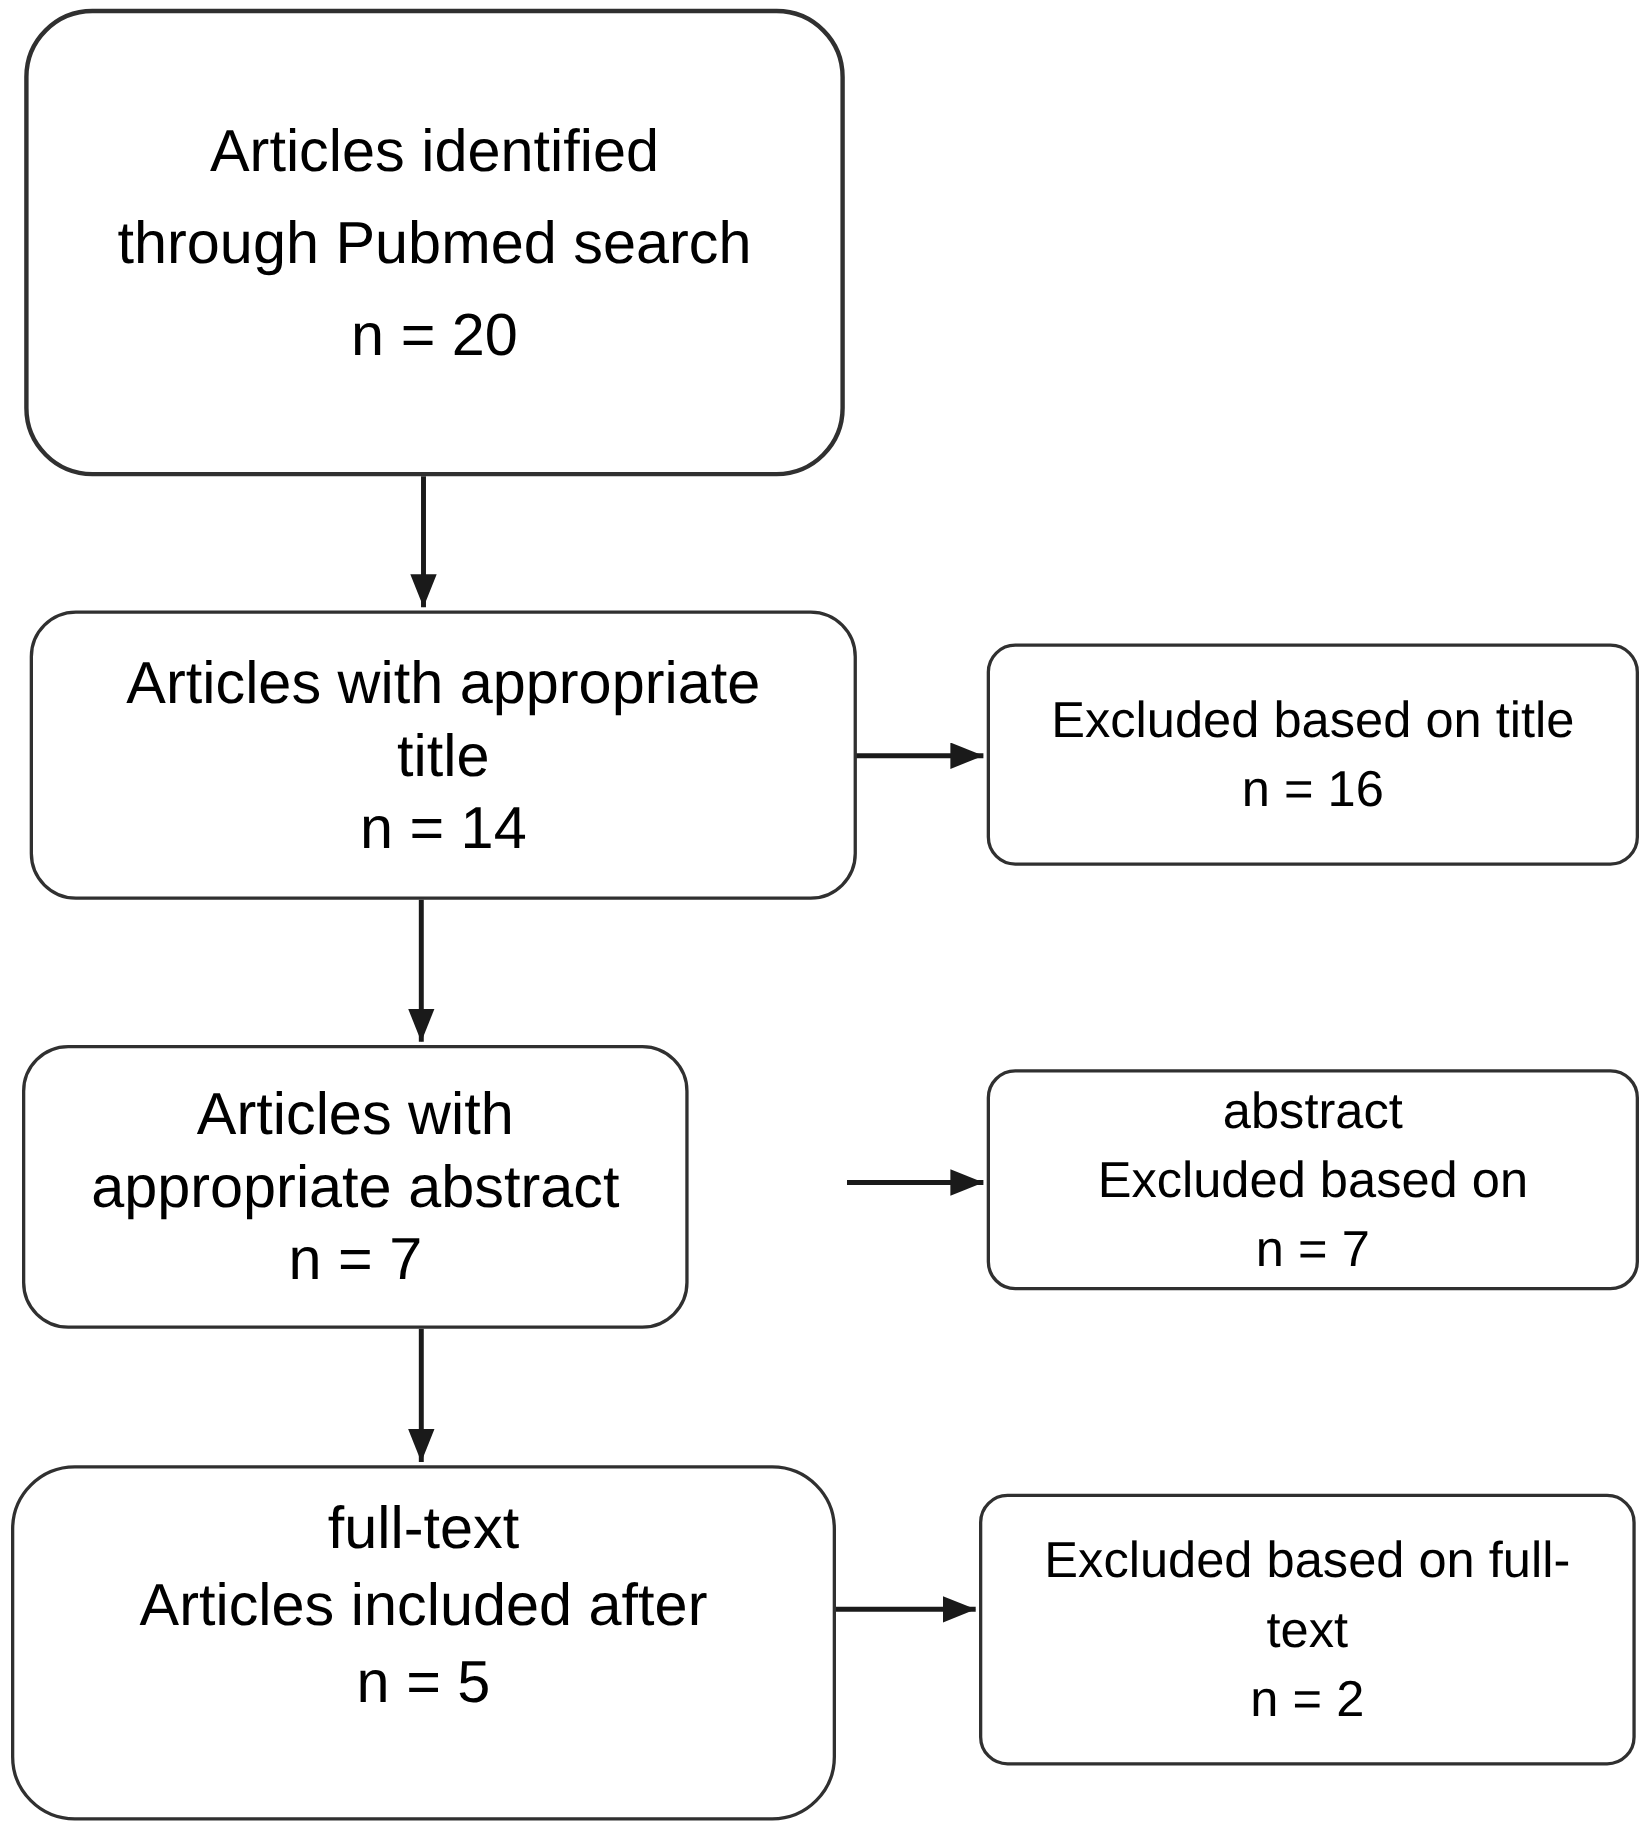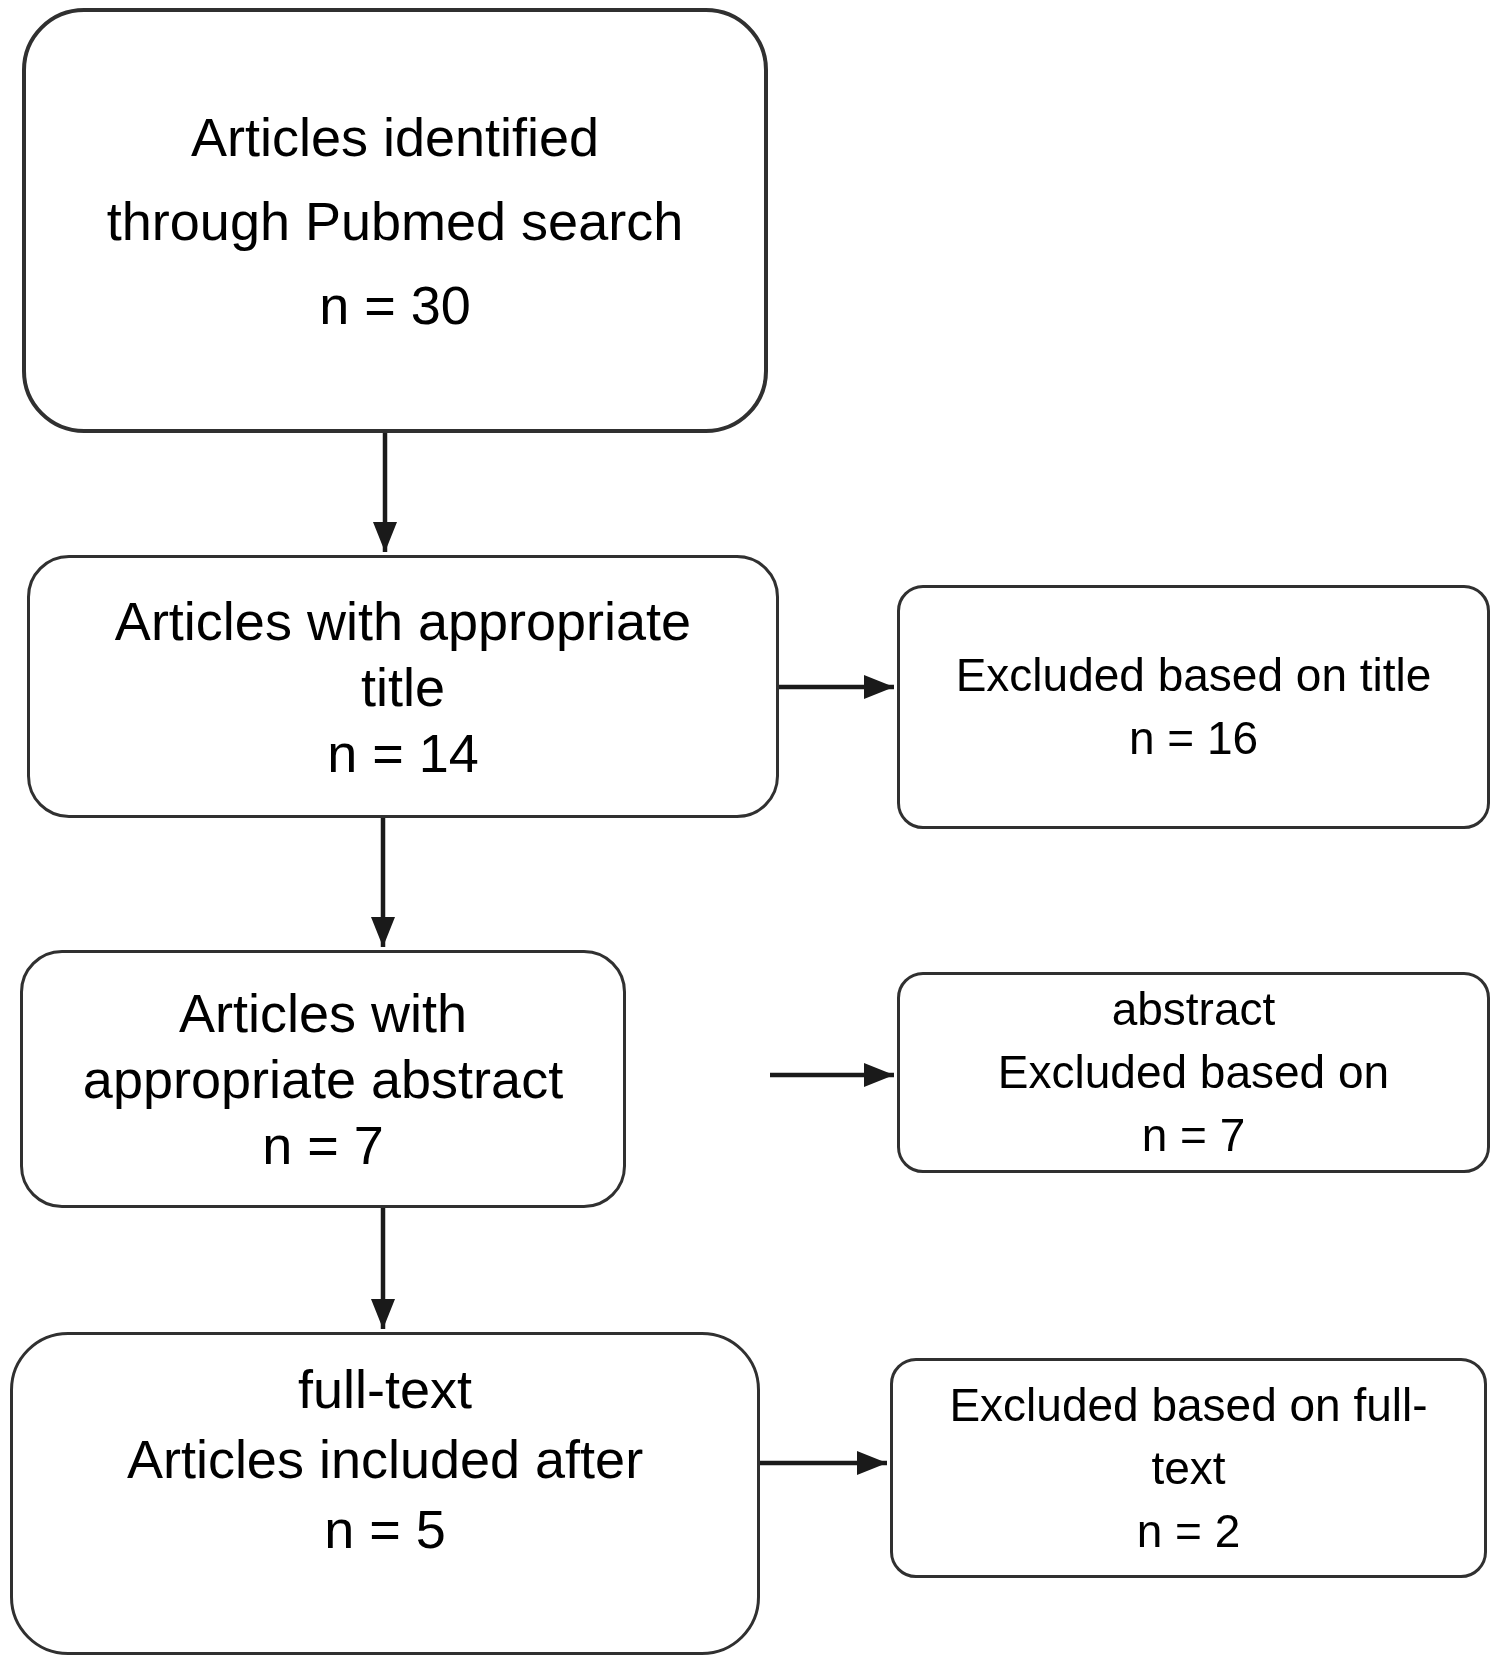--- a/index.html
+++ b/index.html
@@ -48,21 +48,21 @@
     border-width: 4px;
   }
   #box-identified .line { line-height: 84px; }
 
   #box-title-screen {
     left: 27px; top: 555px; width: 752px; height: 263px;
     border-radius: 42px;
   }
 
   #box-excluded-title {
-    left: 897px; top: 585px; width: 593px; height: 244px;
+    left: 897px; top: 585px; width: 593px; height: 202px;
     border-radius: 26px;
   }
 
   #box-abstract-screen {
     left: 20px; top: 950px; width: 606px; height: 258px;
     border-radius: 42px;
   }
 
   #box-excluded-abstract {
     left: 897px; top: 972px; width: 593px; height: 201px;
@@ -70,21 +70,21 @@
   }
 
   #box-fulltext-included {
     left: 10px; top: 1332px; width: 750px; height: 323px;
     border-radius: 58px;
     padding-bottom: 70px;
   }
   #box-fulltext-included .line { line-height: 70px; }
 
   #box-excluded-fulltext {
-    left: 890px; top: 1358px; width: 597px; height: 220px;
+    left: 890px; top: 1358px; width: 597px; height: 247px;
     border-radius: 26px;
   }
 
   #arrow-layer {
     position: absolute;
     left: 0; top: 0;
     width: 1500px;
     height: 1664px;
     pointer-events: none;
   }
@@ -104,21 +104,21 @@
     <line x1="383" y1="818" x2="383" y2="947" stroke="#1a1a1a" stroke-width="4.5" marker-end="url(#head)"></line>
     <line x1="383" y1="1208" x2="383" y2="1329" stroke="#1a1a1a" stroke-width="4.5" marker-end="url(#head)"></line>
     <line x1="772" y1="687" x2="894" y2="687" stroke="#1a1a1a" stroke-width="4.5" marker-end="url(#head)"></line>
     <line x1="770" y1="1075" x2="894" y2="1075" stroke="#1a1a1a" stroke-width="4.5" marker-end="url(#head)"></line>
     <line x1="760" y1="1463" x2="887" y2="1463" stroke="#1a1a1a" stroke-width="4.5" marker-end="url(#head)"></line>
   </svg>
 
   <div class="node process" id="box-identified">
     <div class="line">Articles identified</div>
     <div class="line">through Pubmed search</div>
-    <div class="line">n = 30</div>
+    <div class="line">n = 20</div>
   </div>
 
   <div class="node process" id="box-title-screen">
     <div class="line">Articles with appropriate</div>
     <div class="line">title</div>
     <div class="line">n = 14</div>
   </div>
 
   <div class="node excluded" id="box-excluded-title">
     <div class="line">Excluded based on title</div>

